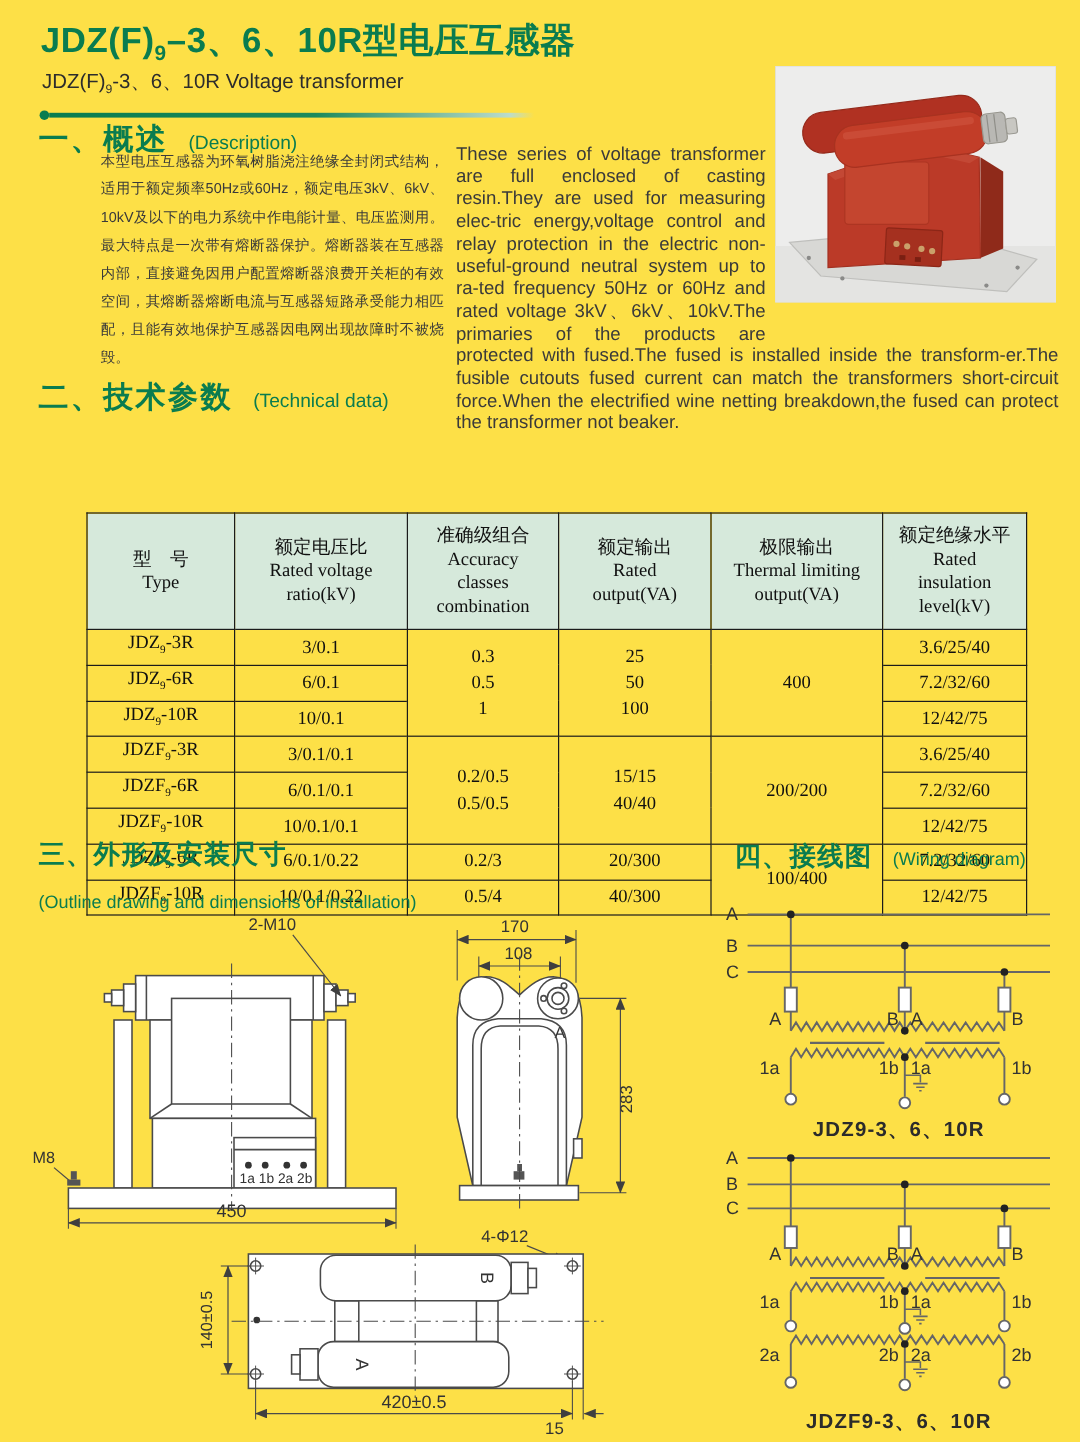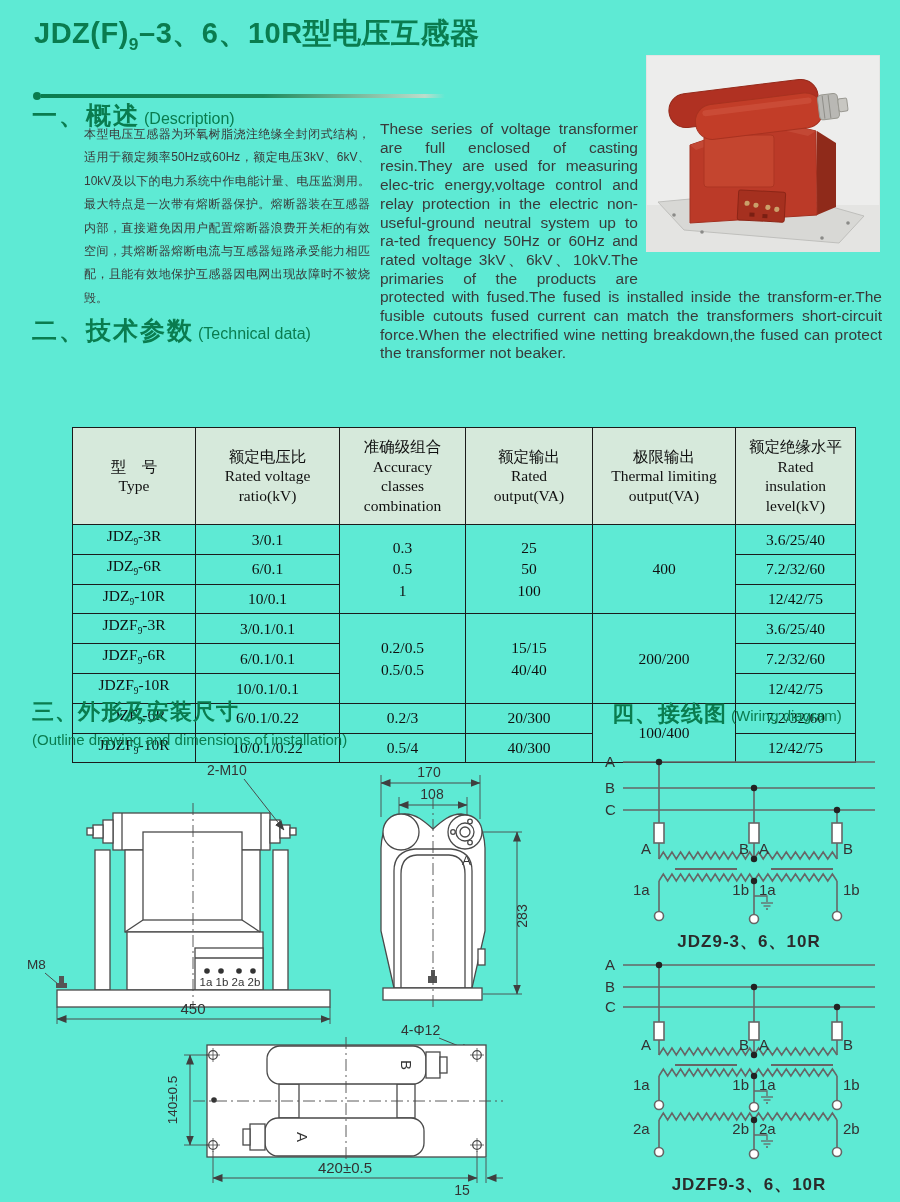--- a/index.html
+++ b/index.html
@@ -1,28 +1,28 @@
 <!DOCTYPE html>
 <html><head>
 <meta charset="utf-8">
 <style>
   html,body{margin:0;padding:0;background:#ffffff;}
-  .page{position:relative;width:900px;height:1202px;background:#5eead4;overflow:hidden;
+  .page{position:relative;width:900px;height:1202px;background:#fde047;overflow:hidden;
         font-family:"Liberation Sans","DejaVu Sans",sans-serif;color:#333;}
   .abs{position:absolute;}
   sub{font-size:60%;}
 
   .title{left:34px;top:14px;font-size:29px;font-weight:bold;color:#0a7c4f;letter-spacing:.5px;}
   .subtitle{left:35px;top:56px;font-size:17px;color:#2c2c2c;}
 
   .divider{left:33px;top:92px;width:412px;height:8px;display:flex;align-items:center;}
   .divider .dot{width:8px;height:8px;border-radius:50%;background:#0a7c4f;}
   .divider .bar{flex:1;height:3.5px;background:linear-gradient(to right,#0a7c4f 0%,#1d8a5c 55%,#bcdccb 95%,rgba(255,255,255,0));}
 
-  .sec{display:flex;align-items:baseline;gap:4px;color:#0a7c4f;white-space:nowrap;}
+  .sec{display:flex;align-items:baseline;gap:17px;color:#0a7c4f;white-space:nowrap;}
   .sec .zh{font-weight:bold;font-size:25px;letter-spacing:2px;}
   .sec .en{font-size:16px;}
   .sec.small .zh{font-size:22px;letter-spacing:1px;}
   .sec.small .en{font-size:15px;}
 
   .desc-zh{left:84px;top:123px;width:286px;font-size:12px;line-height:23.4px;color:#3a3a3a;
            text-align:justify;text-justify:inter-character;}
   .desc-en{left:380px;top:120px;width:502px;font-size:15.5px;line-height:18.7px;color:#3a3a3a;text-align:justify;}
   .desc-en .photo-spacer{float:right;width:244px;height:152px;}
 
@@ -38,20 +38,21 @@
 
   svg text{font-family:"Liberation Sans","DejaVu Sans",sans-serif;}
   .photo-card{left:646px;top:55px;}
 </style>
 </head>
 <body>
 
 <div class="page">
 
   <div class="abs title">JDZ(F)<sub>9</sub>–3、6、10R型电压互感器</div>
+  <div class="abs subtitle">JDZ(F)<sub>9</sub>-3、6、10R Voltage transformer</div>
   <div class="abs divider">
     <span class="dot"></span>
     <span class="bar"></span>
   </div>
 
   <div class="abs sec" style="left:32px;top:99px;">
     <span class="zh">一、概述</span>
     <span class="en">(Description)</span>
   </div>
 

